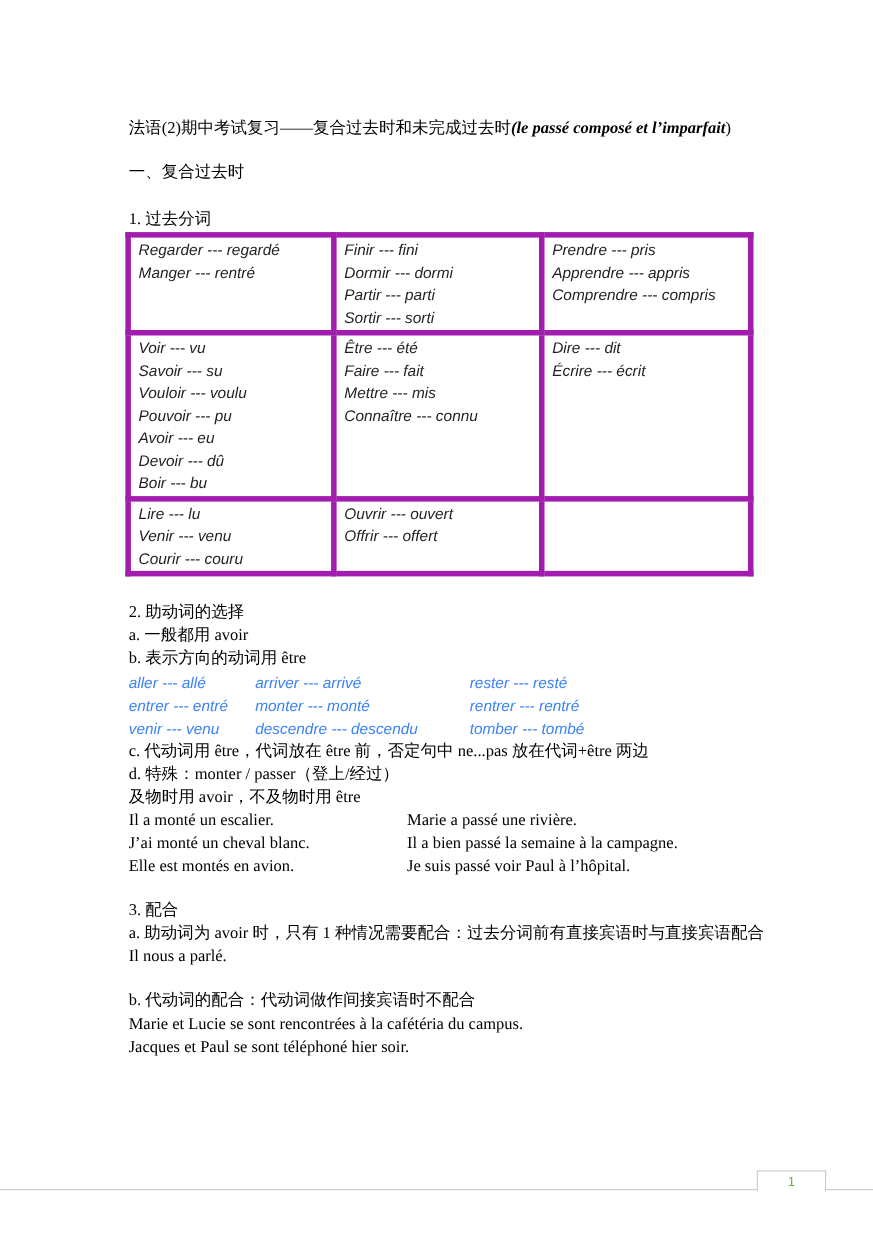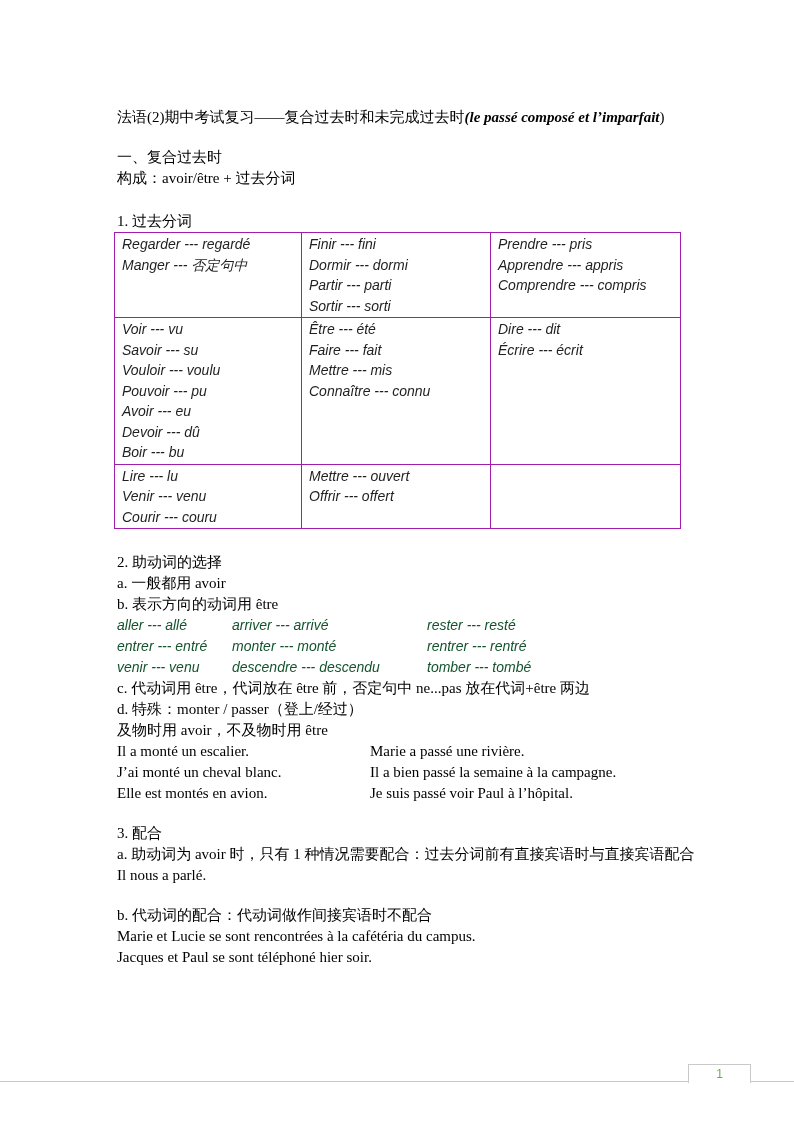--- a/index.html
+++ b/index.html
@@ -14,30 +14,30 @@
   .title-fr { font-weight:bold; font-style:italic; }
   .mt19 { margin-top:19px; }
   .mt22 { margin-top:22px;font-family:Liberation Serif, serif; }
   .mt23 { margin-top:23px; }
 
   table.ptable { width:566px; border-collapse:collapse; table-layout:fixed; }
   table.ptable col.c1 { width:187px; }
   table.ptable col.c2 { width:189px; }
   table.ptable col.c3 { width:190px; }
   table.ptable td {
-    border:1px solid #a21caf; vertical-align:top; padding:1px 7px;
+    border:5px solid #a21caf; vertical-align:top; padding:1px 7px;
     font-family:"Liberation Sans","DejaVu Sans",sans-serif;
     font-style:italic; font-size:14px; line-height:20.5px; color:#1f1f1f;
     overflow:hidden;
   }
 
   .verb-grid {
     display:grid; grid-template-columns:115px 195px 1fr; margin-left:3px;
     font-family:"Liberation Sans","DejaVu Sans",sans-serif;
-    font-style:italic; font-size:14px; line-height:21px; color:#14532d;
+    font-style:italic; font-size:14px; line-height:21px; color:#3b82f6;
   }
   .ex-grid {
     display:grid; grid-template-columns:253px 1fr; margin-left:3px;
     font-size:15px; line-height:21px;
   }
 
   .footer-rule { position:absolute; left:0; top:1081px; width:794px; height:1px; background:#c9c9c9; }
   .page-tab {
     position:absolute; left:688px; top:1064px; width:63px; height:19px;
     background:#ffffff; border:1px solid #c9c9c9; border-bottom:none;
@@ -49,35 +49,34 @@
   }
 </style>
 </head>
 <body>
 
 <div class="content">
 
   <div class="line"><span>法语(2)期中考试复习——复合过去时和未完成过去时</span><span class="title-fr">(</span><span class="title-fr">le passé composé et l’imparfait</span><span>)</span></div>
 
   <div class="line mt19">一、复合过去时</div>
-  <div class="line">构成：avoir/être +  过去分词</div>
 
   <div class="line mt22">1. 过去分词</div>
 
   <table class="ptable">
     <colgroup>
         <col class="c1">
         <col class="c2">
         <col class="c3">
       </colgroup>
     <tbody>
       <tr>
         <td>
             <div>Regarder --- regardé</div>
-            <div>Manger --- 否定句中</div>
+            <div>Manger --- rentré</div>
           </td>
         <td>
             <div>Finir --- fini</div>
             <div>Dormir --- dormi</div>
             <div>Partir --- parti</div>
             <div>Sortir --- sorti</div>
           </td>
         <td>
             <div>Prendre --- pris</div>
             <div>Apprendre --- appris</div>
@@ -105,21 +104,21 @@
             <div>Écrire --- écrit</div>
           </td>
       </tr>
       <tr>
         <td>
             <div>Lire --- lu</div>
             <div>Venir --- venu</div>
             <div>Courir --- couru</div>
           </td>
         <td>
-            <div>Mettre --- ouvert</div>
+            <div>Ouvrir --- ouvert</div>
             <div>Offrir --- offert</div>
           </td>
         <td></td>
       </tr>
     </tbody>
   </table>
 
   <div class="line mt23">2. 助动词的选择</div>
   <div class="line">a. 一般都用 avoir</div>
   <div class="line">b. 表示方向的动词用 être</div>

